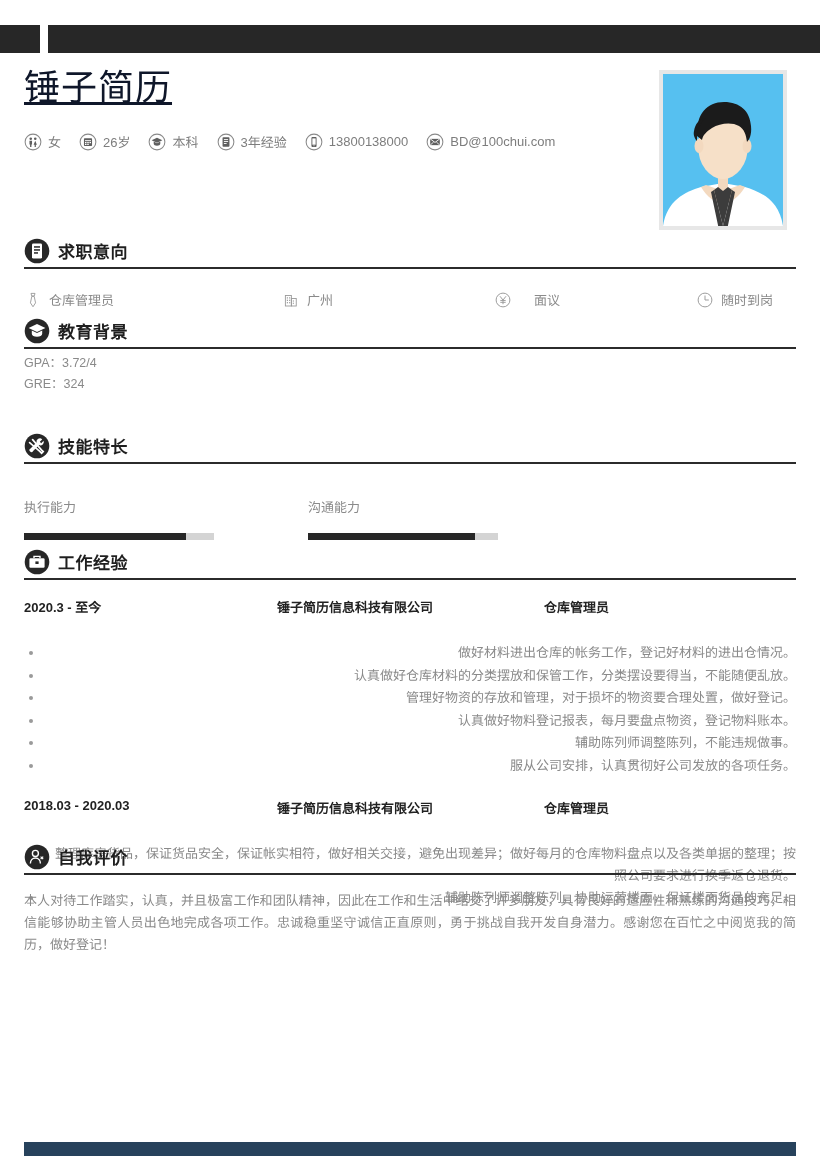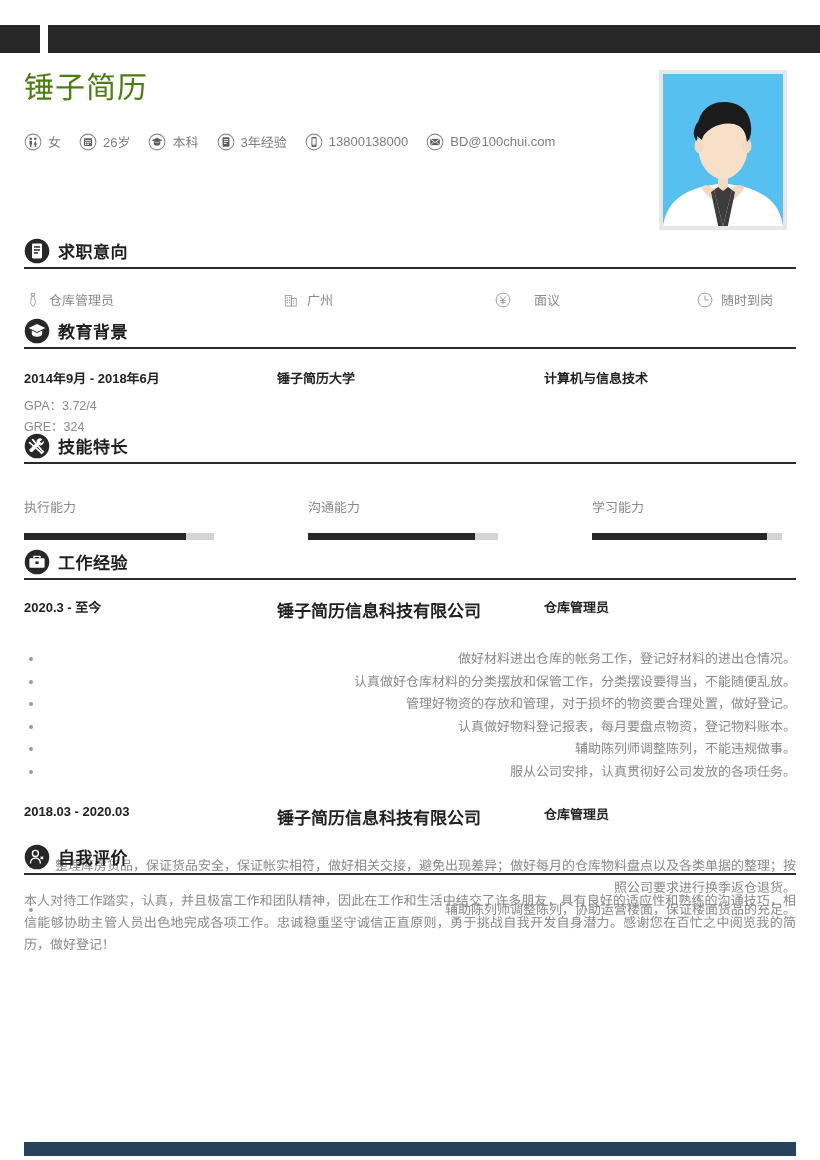--- a/index.html
+++ b/index.html
@@ -12,22 +12,23 @@
   .page { position: relative; width: 820px; height: 1160px; overflow: hidden; background:#fff; }
 
   
   .topbar { position: absolute; left: 0; top: 25px; width: 820px; height: 28px; }
   .topbar .seg-left  { position: absolute; left: 0px;  top: 0; width: 40px;  height: 28px; background: #272727; }
   .topbar .seg-right { position: absolute; left: 48px; top: 0; width: 772px; height: 28px; background: #272727; }
 
   
   .header { position: absolute; left: 24px; top: 68px; width: 772px; height: 166px; }
   .name {
-    font-size: 30px; font-weight: 400; color: #4d7c0f; letter-spacing: 1px;
+    font-size: 36px; font-weight: 400; color: #0f172a; letter-spacing: 1px;
     line-height: 40px;
+    text-decoration: underline;
   }
   .quote { margin-top: 16px; font-size: 13px; color: #8a8a8a; line-height: 20px; }
   .meta { margin-top: 24px; display: flex; align-items: center; gap: 8px; flex-wrap: nowrap; }
   .meta-item { display: flex; align-items: center; gap: 6px; margin-right: 10px; }
   .meta-item:last-child { margin-right: 0; }
   .meta-text { font-size: 13px; color: #7d7d7d; white-space: nowrap; }
   .ico-ring { width: 18px; height: 18px; display: block; flex: 0 0 18px; }
 
   
   .photo {
@@ -61,21 +62,21 @@
   .skill { width: 284px; }
   .skill:last-child { width: 204px; }
   .skill-label { font-size: 13px; color: #8a8a8a; }
   .skill-track { margin-top: 17px; width: 190px; height: 7px; background: #d4d4d4; }
   .skill-fill { height: 7px; background: #272727; }
 
   
   .job { margin-top: 22px; }
   .job-head { display: flex; }
   .job-date { width: 253px; font-size: 13px; font-weight: bold; color: #222; }
-  .job-company { width: 267px; font-size: 17px; font-weight: bold; color: #222; }
+  .job-company { width: 267px; font-size: 13px; font-weight: bold; color: #222; }
   .job-role { font-size: 13px; font-weight: bold; color: #222; }
   .bullets { margin-top: 26px; list-style: none; text-align: right; }
   .bullets li {
     position: relative; padding-left: 20px; font-size: 13px; color: #8a8a8a;
     line-height: 21.5px; margin-bottom: 1px;
   }
   .bullets li::before {
     content: ""; position: absolute; left: 5px; top: 9px;
     width: 4px; height: 4px; border-radius: 50%; background: #9a9a9a;
   }
@@ -239,25 +240,20 @@
   <div class="section" style="top:314px;">
     <div class="section-head">
       <svg class="sec-icon" viewBox="0 0 26 26">
         <circle cx="13" cy="13" r="12.3" fill="#272727"></circle>
         <path d="M13 6L4.6 10 13 14l8.4-4z" fill="#fff"></path>
         <path d="M7.8 12.4v3.4c0 1.7 2.3 3 5.2 3s5.2-1.3 5.2-3v-3.4L13 15z" fill="#fff"></path>
       </svg>
       <span class="sec-title">教育背景</span>
       <div class="sec-rule"></div>
     </div>
-    <div class="edu-row">
-      <div class="edu-date">2014年9月 - 2018年6月</div>
-      <div class="edu-school">锤子简历大学</div>
-      <div class="edu-major">计算机与信息技术</div>
-    </div>
     <div class="edu-sub">
       <div>GPA：3.72/4</div>
       <div>GRE：324</div>
     </div>
   </div>
 
   <div class="section" style="top:429px;">
     <div class="section-head">
       <svg class="sec-icon" viewBox="0 0 26 26">
         <circle cx="13" cy="13" r="12.3" fill="#272727"></circle>
@@ -271,26 +267,20 @@
       <div class="skill">
         <div class="skill-label">执行能力</div>
         <div class="skill-track">
           <div class="skill-fill" id="sk0" style="width: 85%;"></div>
         </div>
       </div>
       <div class="skill">
         <div class="skill-label">沟通能力</div>
         <div class="skill-track">
           <div class="skill-fill" id="sk1" style="width: 88%;"></div>
-        </div>
-      </div>
-      <div class="skill">
-        <div class="skill-label">学习能力</div>
-        <div class="skill-track">
-          <div class="skill-fill" id="sk2" style="width: 92%;"></div>
         </div>
       </div>
     </div>
   </div>
 
   <div class="section" style="top:545px;">
     <div class="section-head">
       <svg class="sec-icon" viewBox="0 0 26 26">
         <circle cx="13" cy="13" r="12.3" fill="#272727"></circle>
         <rect x="5.4" y="9.2" width="15.2" height="9.6" rx="1.2" fill="#fff"></rect>

